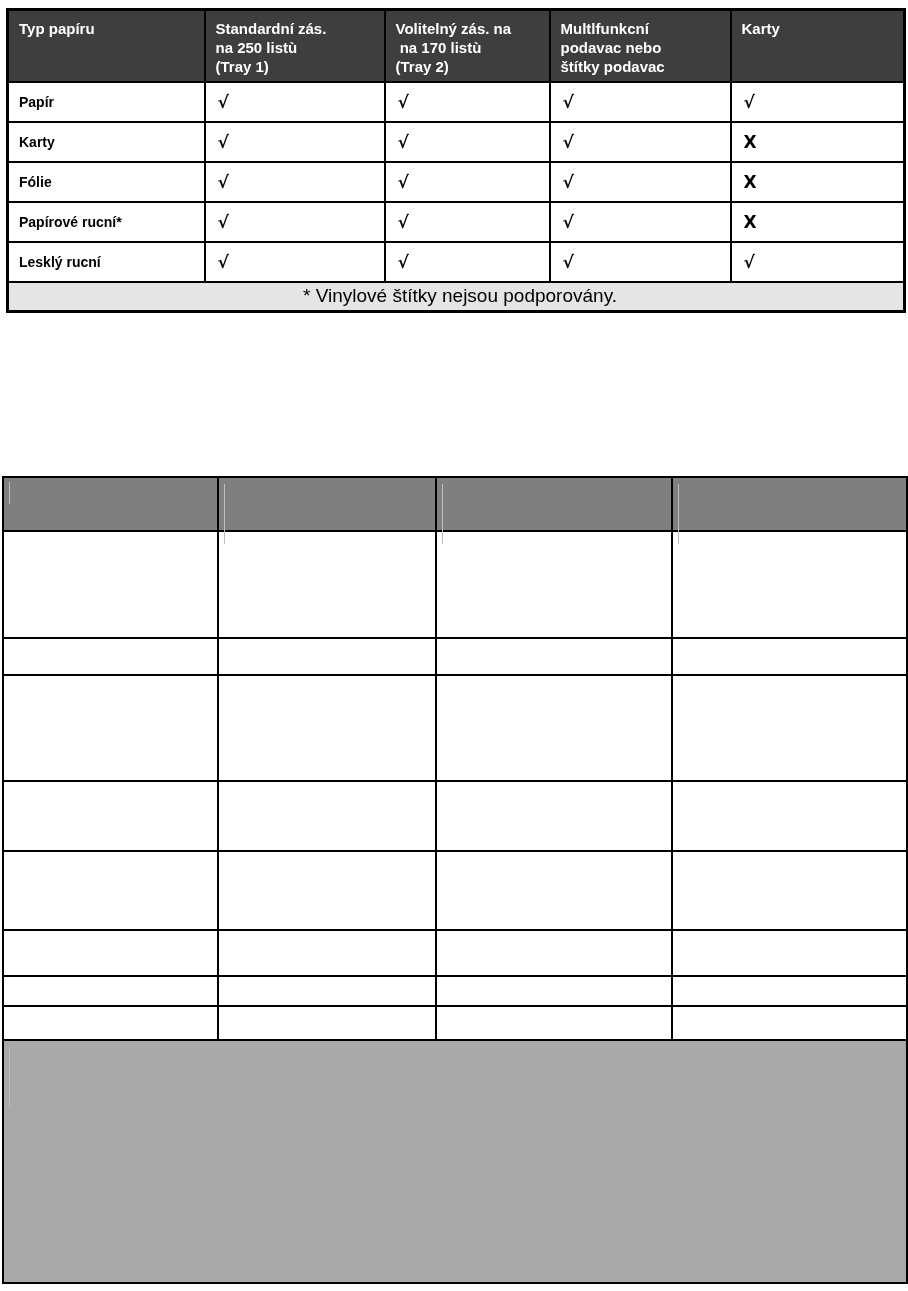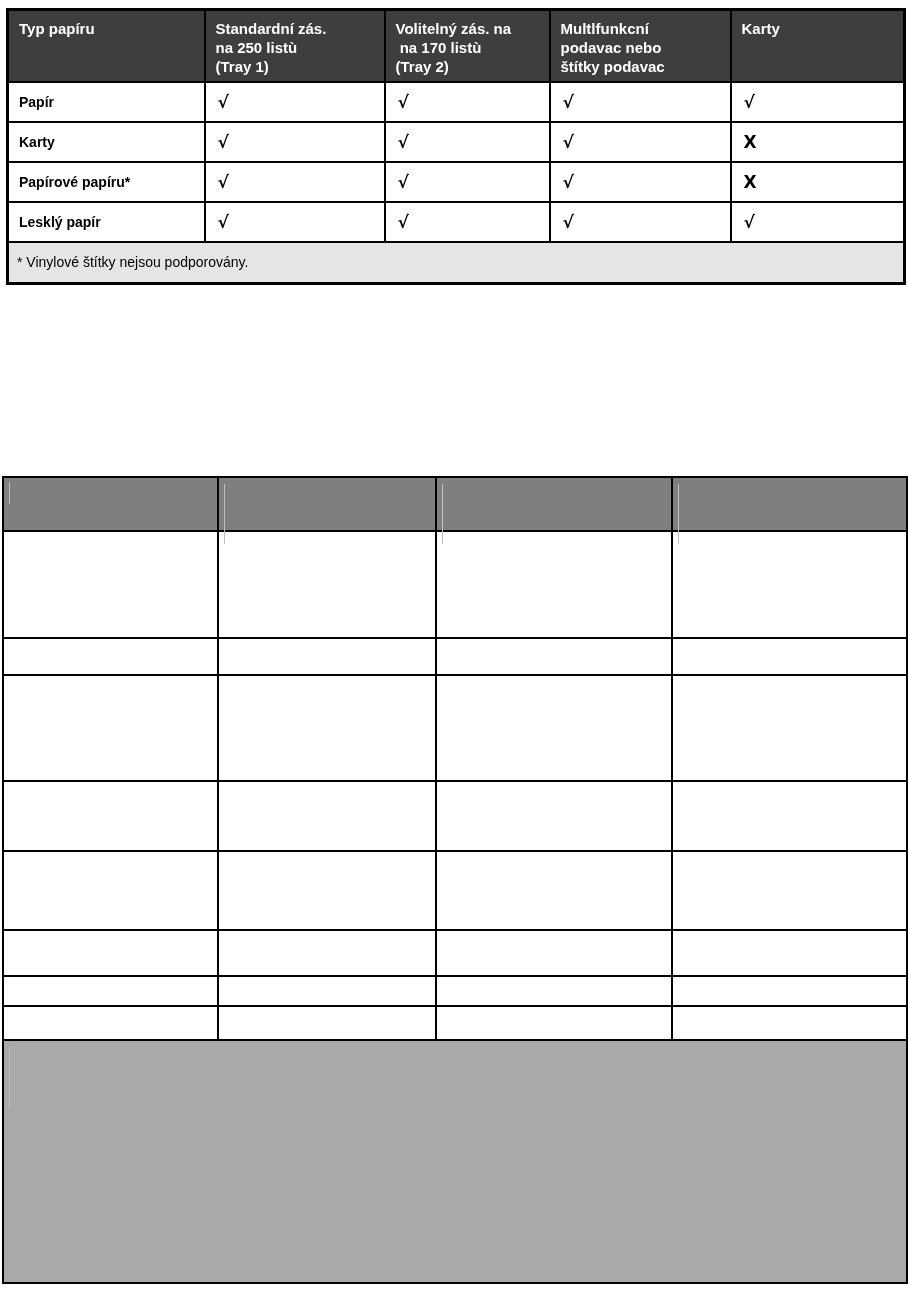--- a/index.html
+++ b/index.html
@@ -46,23 +46,24 @@
   }
   .t1 td.mark {
     font-weight: bold;
     font-family: "DejaVu Sans", "Liberation Sans", sans-serif;
     font-size: 17px;
     padding-left: 12px;
   }
   .t1 .footnote td {
     background: #e5e5e5;
     font-weight: normal;
-    font-size: 14px;
-    height: 42px;
+    font-size: 19px;
+    height: 30px;
     padding-left: 8px;
+    text-align: center;
   }
 
   
   .t2 {
     position: absolute;
     left: 2px; top: 476px;
     width: 904px;
     border: 2px solid #000;
   }
   .t2 th {
@@ -136,28 +137,35 @@
         <td class="mark">√</td>
       </tr>
       <tr>
         <td class="label">Karty</td>
         <td class="mark">√</td>
         <td class="mark">√</td>
         <td class="mark">√</td>
         <td class="mark">X</td>
       </tr>
       <tr>
-        <td class="label">Papírové papíru*</td>
+        <td class="label">Fólie</td>
         <td class="mark">√</td>
         <td class="mark">√</td>
         <td class="mark">√</td>
         <td class="mark">X</td>
       </tr>
       <tr>
-        <td class="label">Lesklý papír</td>
+        <td class="label">Papírové rucní*</td>
+        <td class="mark">√</td>
+        <td class="mark">√</td>
+        <td class="mark">√</td>
+        <td class="mark">X</td>
+      </tr>
+      <tr>
+        <td class="label">Lesklý rucní</td>
         <td class="mark">√</td>
         <td class="mark">√</td>
         <td class="mark">√</td>
         <td class="mark">√</td>
       </tr>
     </tbody>
     <tfoot>
       <tr class="footnote">
         <td colspan="5">* Vinylové štítky nejsou podporovány.</td>
       </tr>

